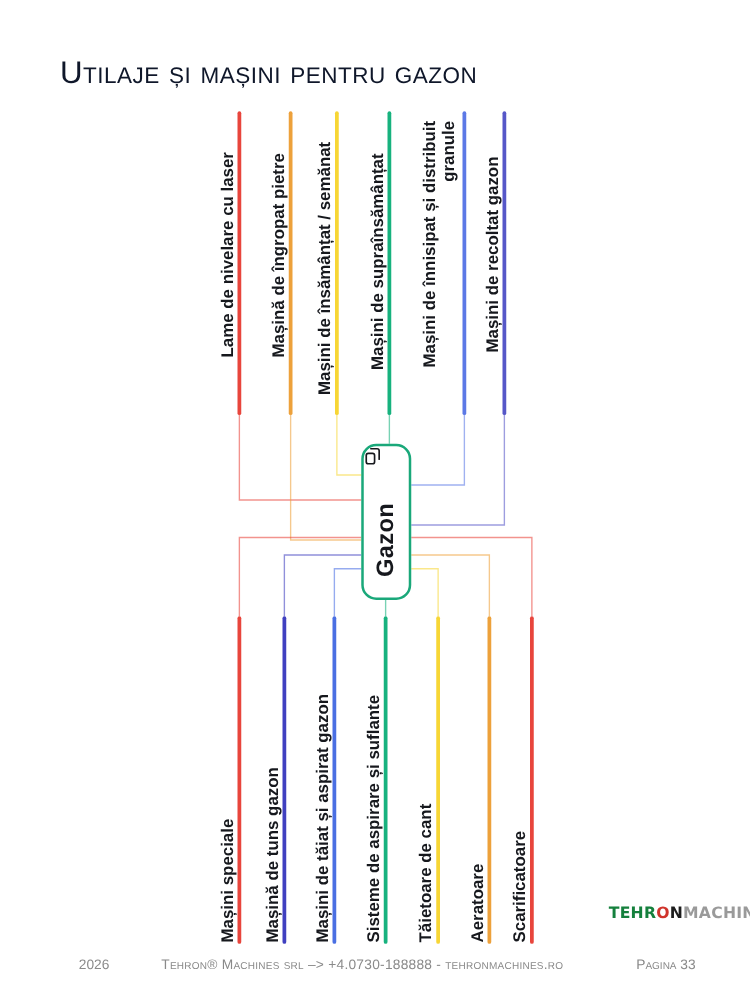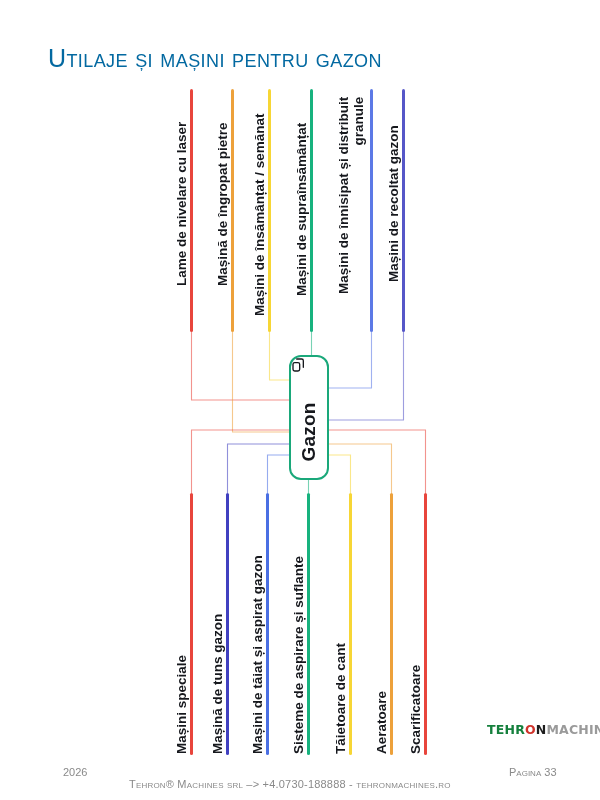--- a/index.html
+++ b/index.html
@@ -10,21 +10,21 @@
     overflow:hidden;
     position:relative;
   }
   #page{position:absolute;inset:0;width:600px;height:800px;}
 
   
   .page-title{
     position:absolute;
     left:48px; top:44px;
     font-size:25px;
-    color:#0369a1;
+    color:#0f172a;
     font-variant:small-caps;
     letter-spacing:.4px;
     white-space:nowrap;
     font-weight:400;
   }
 
   
   .diagram{position:absolute;left:0;top:0;width:600px;height:760px;}
   .diagram svg{position:absolute;left:0;top:0;}
 
@@ -92,21 +92,21 @@
   
   .footer{
     position:absolute;
     left:0; top:764px;
     width:600px; height:20px;
     font-size:11px;
     color:#8a8a8a;
     margin-left:11px;
   }
   .footer .f-year{position:absolute;left:52px;top:2px;font-variant:small-caps;}
-  .footer .f-mid{position:absolute;left:118px;top:14px;font-variant:small-caps;letter-spacing:.2px;}
+  .footer .f-mid{position:absolute;left:118px;top:2px;font-variant:small-caps;letter-spacing:.2px;}
   .footer .f-page{position:absolute;left:498px;top:2px;font-variant:small-caps;}
 </style>
 </head>
 <body>
 
 <div id="page">
 
   <div class="page-title">Utilaje și mașini pentru gazon</div>
 
   <div class="diagram">

